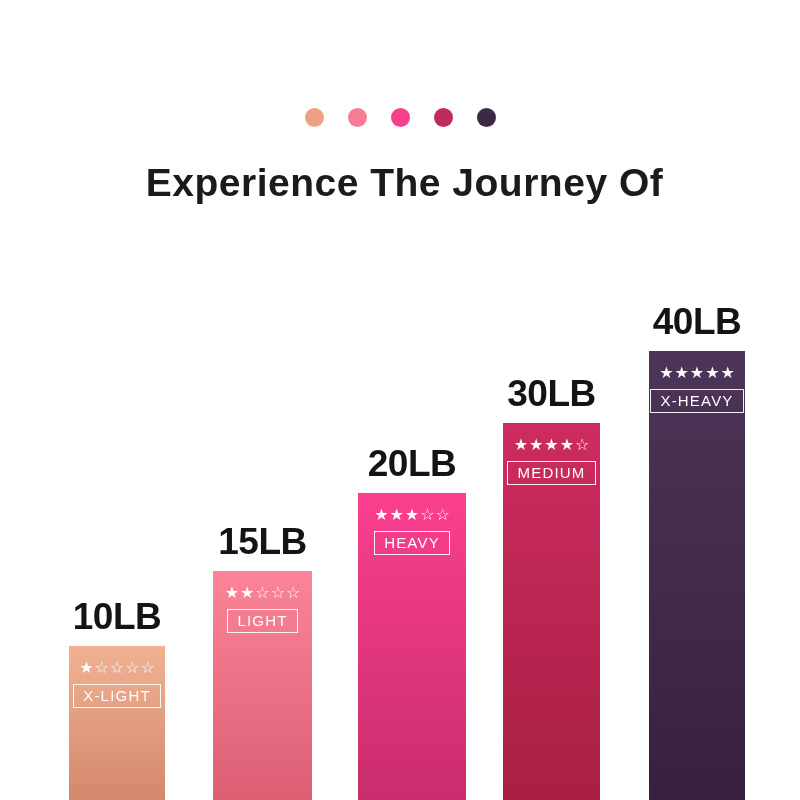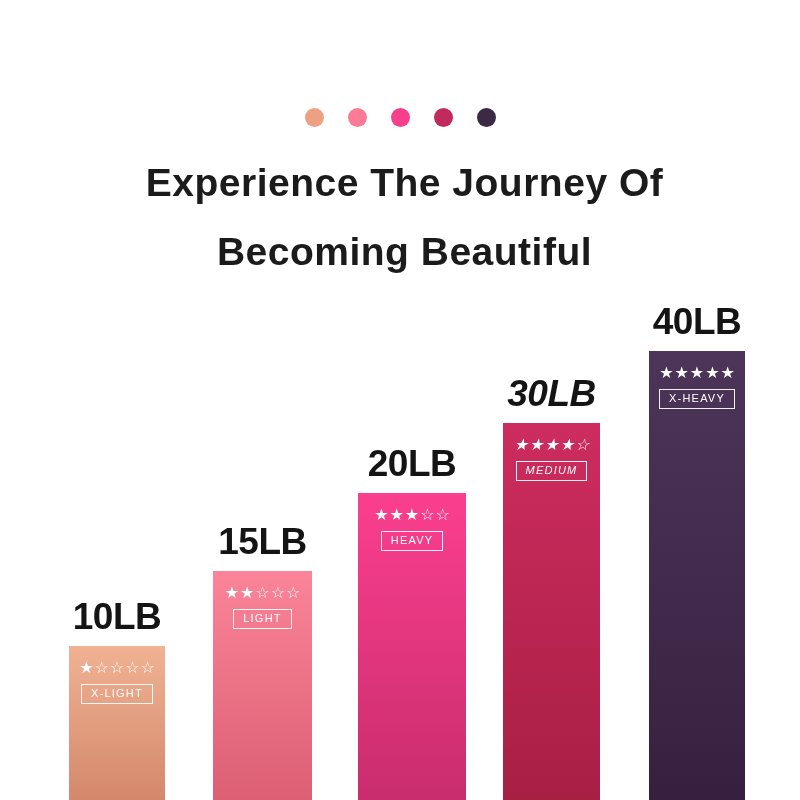--- a/index.html
+++ b/index.html
@@ -72,41 +72,40 @@
     gap:1px;
     font-size:16px;
     line-height:1;
     color:#ffffff;
     margin-bottom:8px;
     letter-spacing:0px;
   }
   .badge {
     border:1.6px solid rgba(255,255,255,.92);
     color:#ffffff;
-    font-size:11px;
+    font-size:15px;
     letter-spacing:1.2px;
     padding:3px 9px 4px;
     line-height:1;
     white-space:nowrap;
   }
 </style>
 </head>
 <body>
 
 <div id="dot-row">
     <span class="dot" style="background: rgb(237, 161, 131);"></span>
     <span class="dot" style="background: rgb(249, 124, 148);"></span>
     <span class="dot" style="background: rgb(247, 63, 140);"></span>
     <span class="dot" style="background: rgb(193, 42, 93);"></span>
     <span class="dot" style="background: rgb(60, 42, 68);"></span>
   </div>
 
 <div id="heading">
   <span class="line">Experience The Journey Of</span>
-  <span class="line">Becoming Beautiful</span>
 </div>
 
 <div id="chart">
     <div class="bar-group" style="left: 53px; width: 112px; height: 202px;">
       <div class="bar-label">10LB</div>
       <div class="bar" style="background: linear-gradient(rgb(240, 178, 147) 0%, rgb(212, 136, 107) 100%);">
         <div class="stars">
           <span>★</span>
           <span>☆</span>
           <span>☆</span>
@@ -135,21 +134,21 @@
         <div class="stars">
           <span>★</span>
           <span>★</span>
           <span>★</span>
           <span>☆</span>
           <span>☆</span>
         </div>
         <div class="badge">HEAVY</div>
       </div>
     </div>
-    <div class="bar-group" style="left: 487px; width: 113px; height: 425px; font-style: italic;">
+    <div class="bar-group" style="left: 487px; width: 113px; height: 425px;">
       <div class="bar-label">30LB</div>
       <div class="bar" style="background: linear-gradient(rgb(205, 44, 95) 0%, rgb(168, 31, 68) 100%);">
         <div class="stars">
           <span>★</span>
           <span>★</span>
           <span>★</span>
           <span>★</span>
           <span>☆</span>
         </div>
         <div class="badge">MEDIUM</div>

